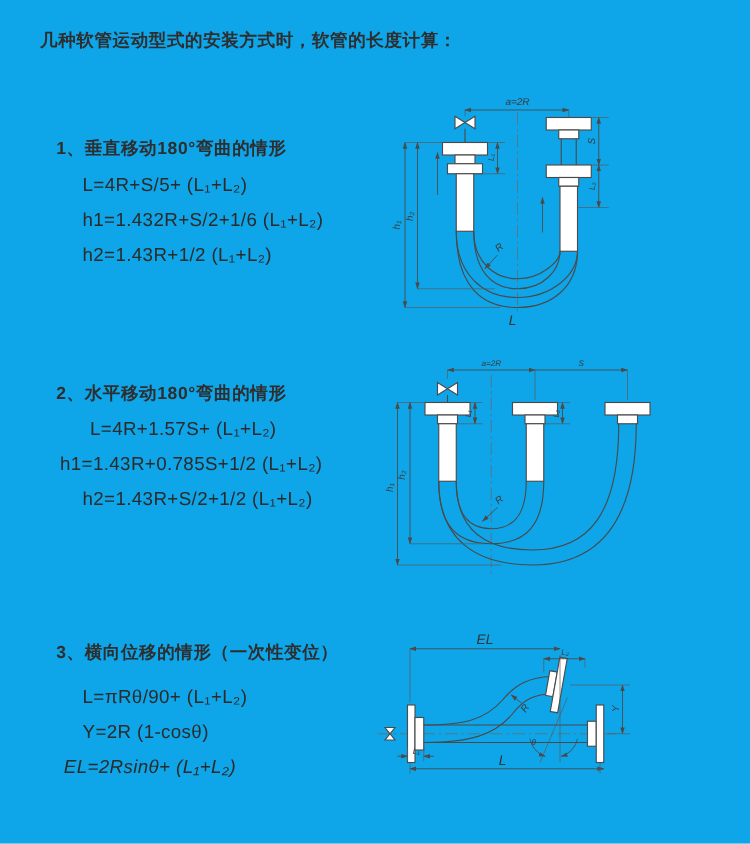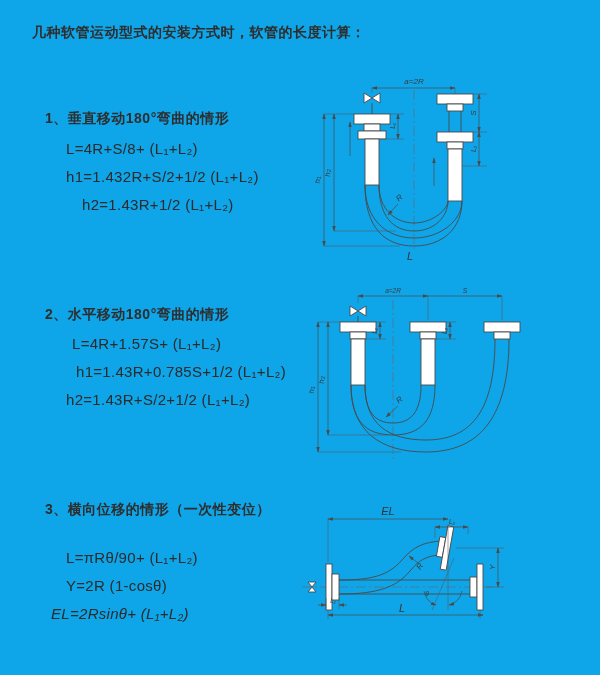--- a/index.html
+++ b/index.html
@@ -21,30 +21,30 @@
   .dlabel-lg{font-size:11px;fill:#333333;font-style:italic;}
 </style>
 </head>
 <body>
 
 <div class="page">
 
   <div class="doc-title">几种软管运动型式的安装方式时，软管的长度计算：</div>
 
   <div class="sec-heading" style="left:45px;top:110px;">1、垂直移动180°弯曲的情形</div>
-  <div class="formula" style="left:66px;top:140px;">L=4R+S/8+ (L₁+L₂)</div>
-  <div class="formula" style="left:66px;top:168px;">h1=1.432R+S/2+1/2 (L₁+L₂)</div>
-  <div class="formula" style="left:66px;top:196px;margin-left:16px;">h2=1.43R+1/2 (L₁+L₂)</div>
+  <div class="formula" style="left:66px;top:140px;">L=4R+S/5+ (L₁+L₂)</div>
+  <div class="formula" style="left:66px;top:168px;">h1=1.432R+S/2+1/6 (L₁+L₂)</div>
+  <div class="formula" style="left:66px;top:196px;">h2=1.43R+1/2 (L₁+L₂)</div>
 
   <div class="sec-heading" style="left:45px;top:306px;">2、水平移动180°弯曲的情形</div>
   <div class="formula" style="left:72px;top:335px;">L=4R+1.57S+ (L₁+L₂)</div>
-  <div class="formula" style="left:76px;top:363px;">h1=1.43R+0.785S+1/2 (L₁+L₂)</div>
+  <div class="formula" style="left:48px;top:363px;">h1=1.43R+0.785S+1/2 (L₁+L₂)</div>
   <div class="formula" style="left:66px;top:391px;">h2=1.43R+S/2+1/2 (L₁+L₂)</div>
 
-  <div class="sec-heading" style="left:45px;top:501px;">3、横向位移的情形（一次性变位）</div>
+  <div class="sec-heading" style="left:45px;top:513px;">3、横向位移的情形（一次性变位）</div>
   <div class="formula" style="left:66px;top:549px;">L=πRθ/90+ (L₁+L₂)</div>
   <div class="formula" style="left:66px;top:577px;">Y=2R (1-cosθ)</div>
   <div class="formula" style="left:51px;top:605px;font-style:italic;">EL=2Rsinθ+ (L₁+L₂)</div>
 
   <svg style="left:300px;top:68px;" width="290" height="200" viewBox="0 0 290 200">
     <defs>
       <pattern id="braid1" width="4" height="4" patternUnits="userSpaceOnUse">
         <path d="M0,4 L4,0 M0,0 L4,4" class="braid"></path>
       </pattern>
       <marker id="ar1" viewBox="0 0 10 10" refX="9" refY="5" markerWidth="8" markerHeight="8" orient="auto-start-reverse">

